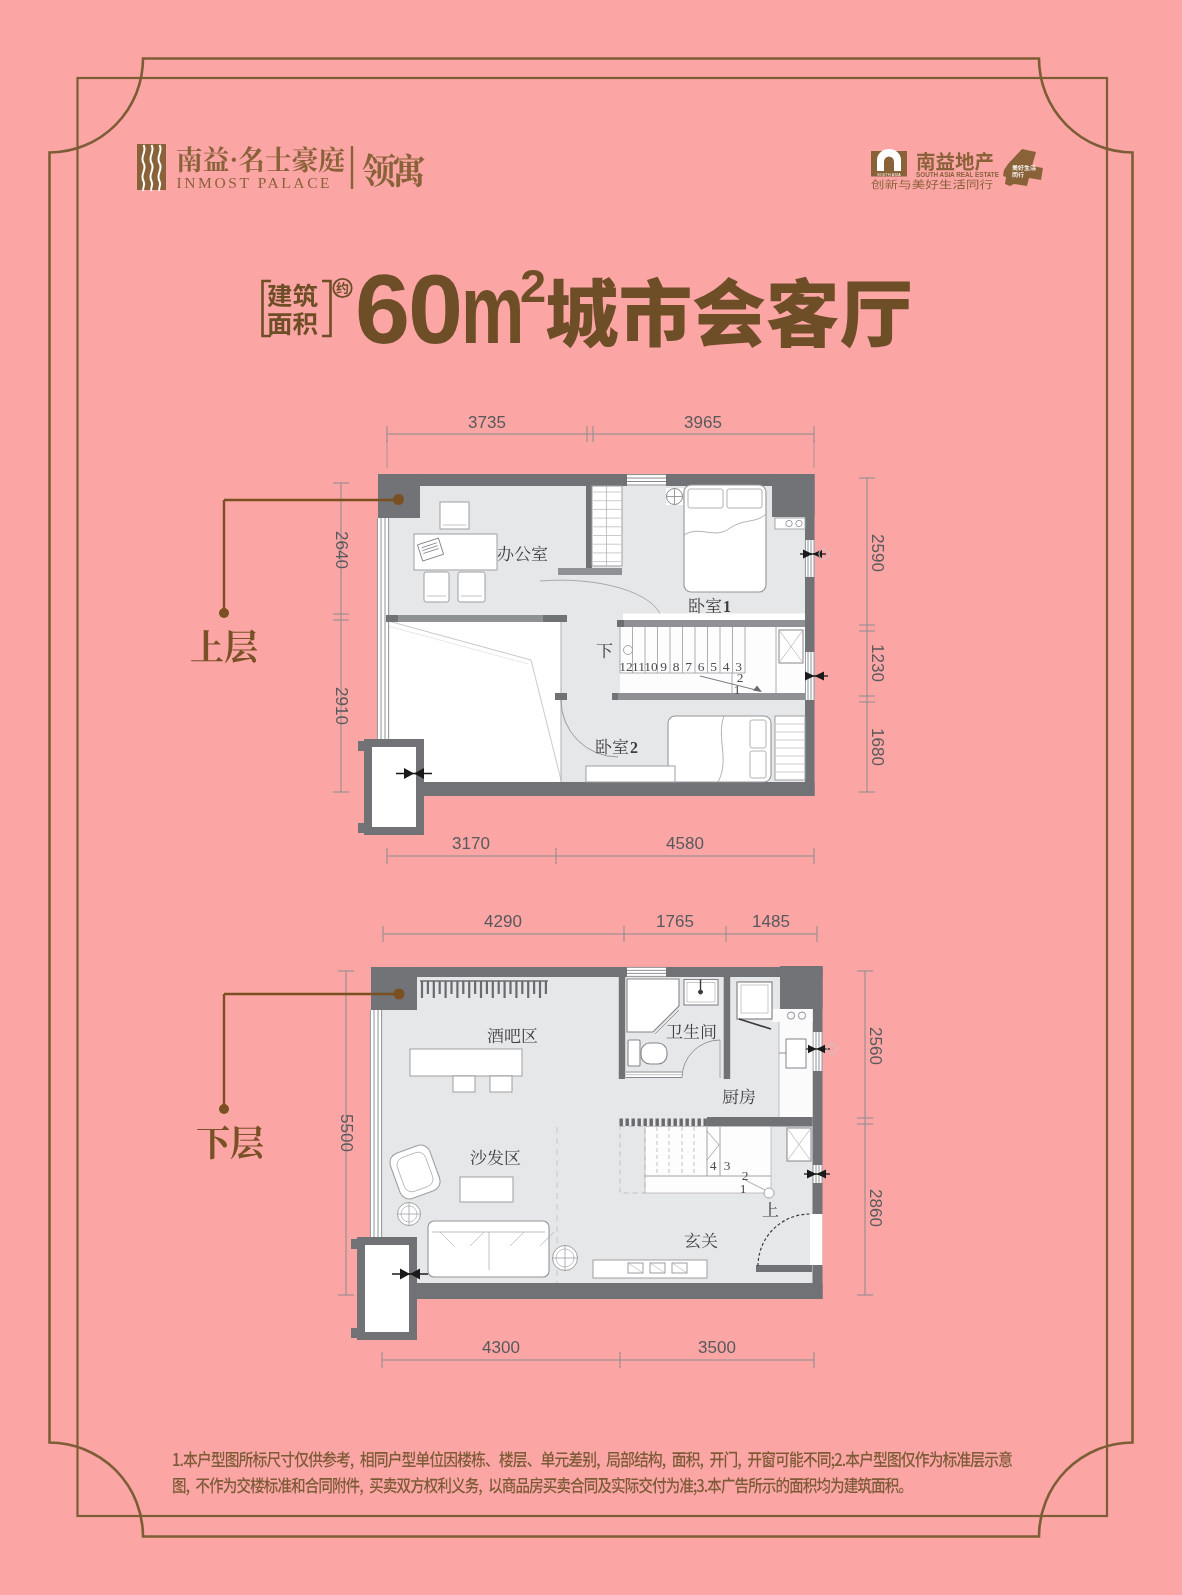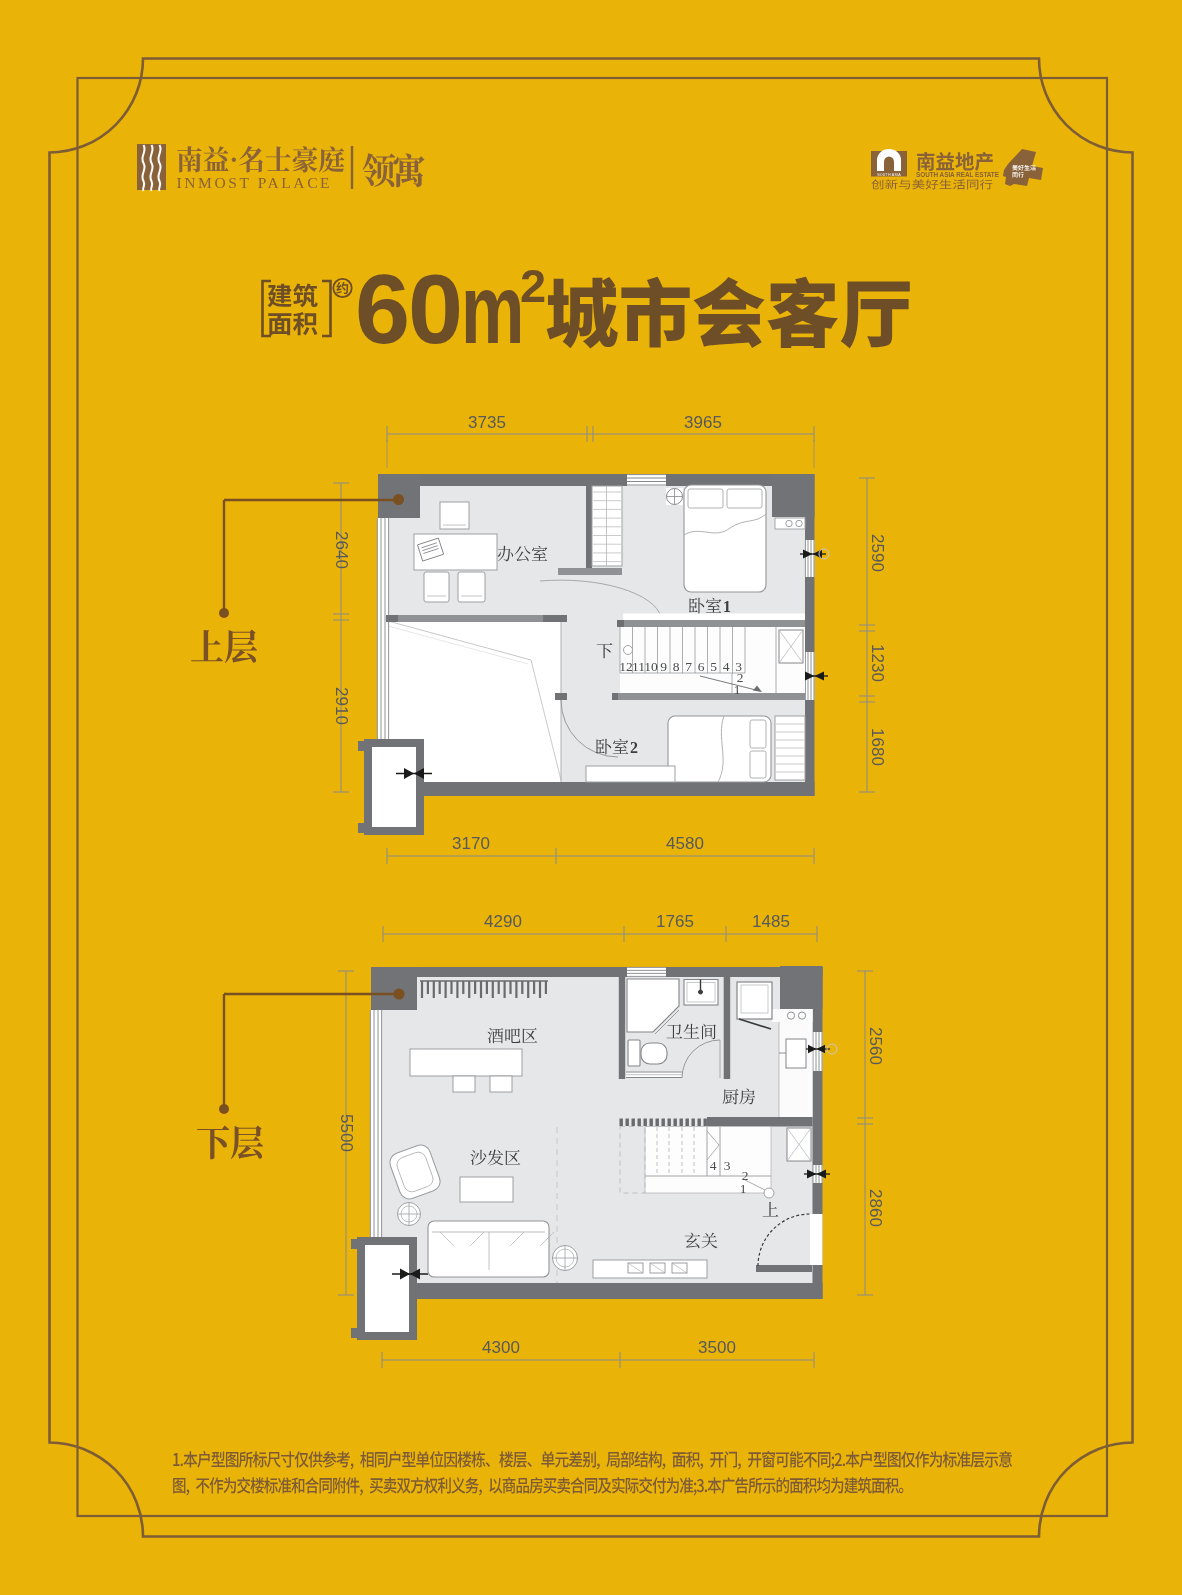--- a/index.html
+++ b/index.html
@@ -1,14 +1,14 @@
 <!DOCTYPE html>
 <html><head><meta charset="utf-8"><title>60m</title><style>
 html,body{margin:0;padding:0;background:#fff;}
-#page{position:relative;width:1182px;height:1595px;background:#eab308;overflow:hidden;}
+#page{position:relative;width:1182px;height:1595px;background:#fca5a5;overflow:hidden;}
 </style></head><body>
 <div id="page">
 <svg width="1182" height="1595" viewBox="0 0 1182 1595">
 
 <path d="M 143,58.5 H 1039 A 94,94 0 0 0 1132.5,152.5 V 1442.5 A 94,94 0 0 0 1039,1536.5 H 143 A 94,94 0 0 0 49.5,1442.5 V 152.5 A 94,94 0 0 0 143,58.5 Z" fill="none" stroke="#7d5d36" stroke-width="2.6"></path>
 
 <rect x="77.5" y="78" width="1029.5" height="1438" fill="none" stroke="#7d5d36" stroke-width="2.2"></rect>
 
 <rect x="137" y="144" width="29" height="46" fill="#8a6239"></rect>
 <path d="M 143.5,145 c 4,7 -4,11 0,18 c 4,7 -4,11 0,18 c 2.5,5 -2,7 0,10" stroke="#fff" stroke-width="2" fill="none"></path>

